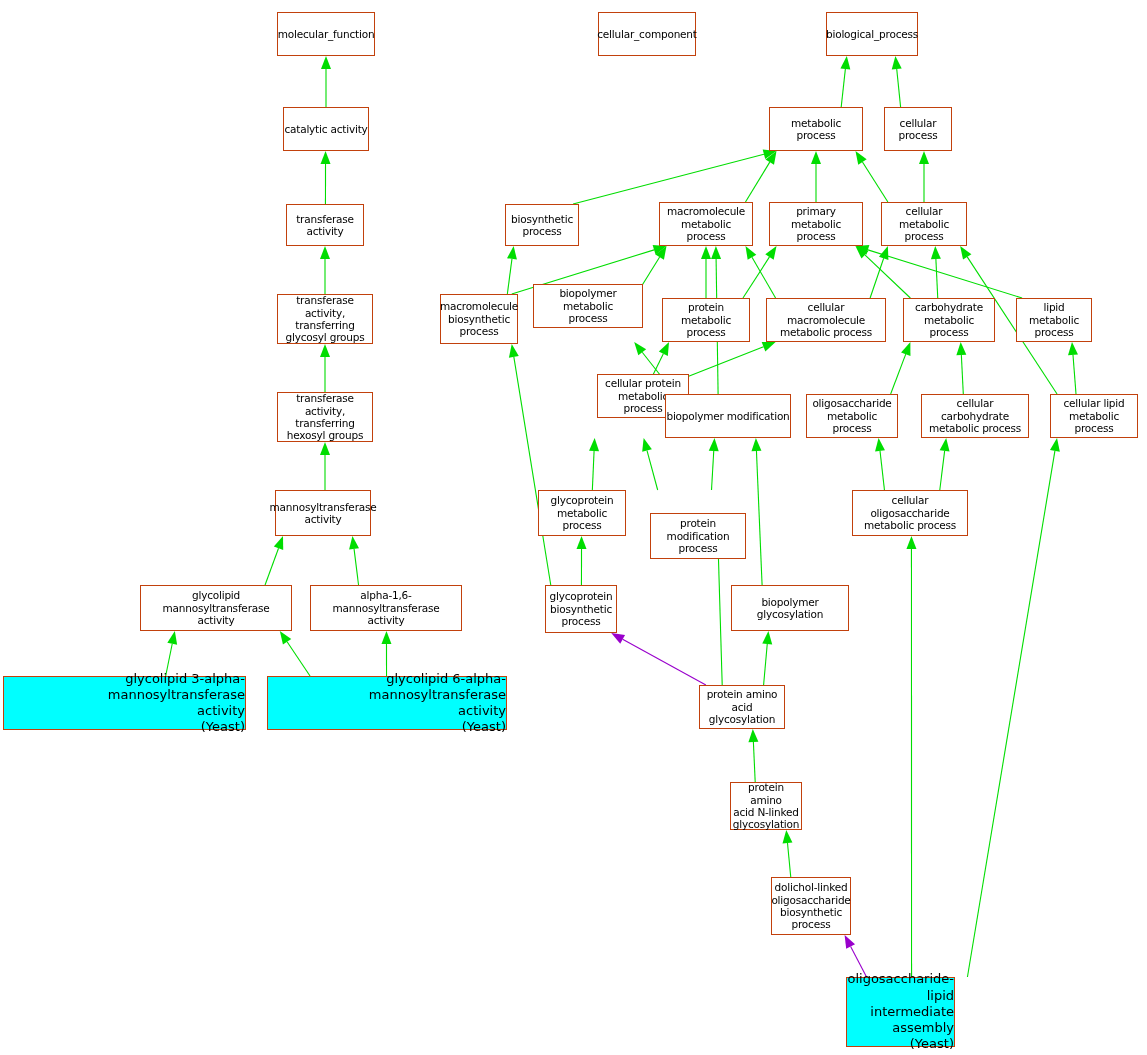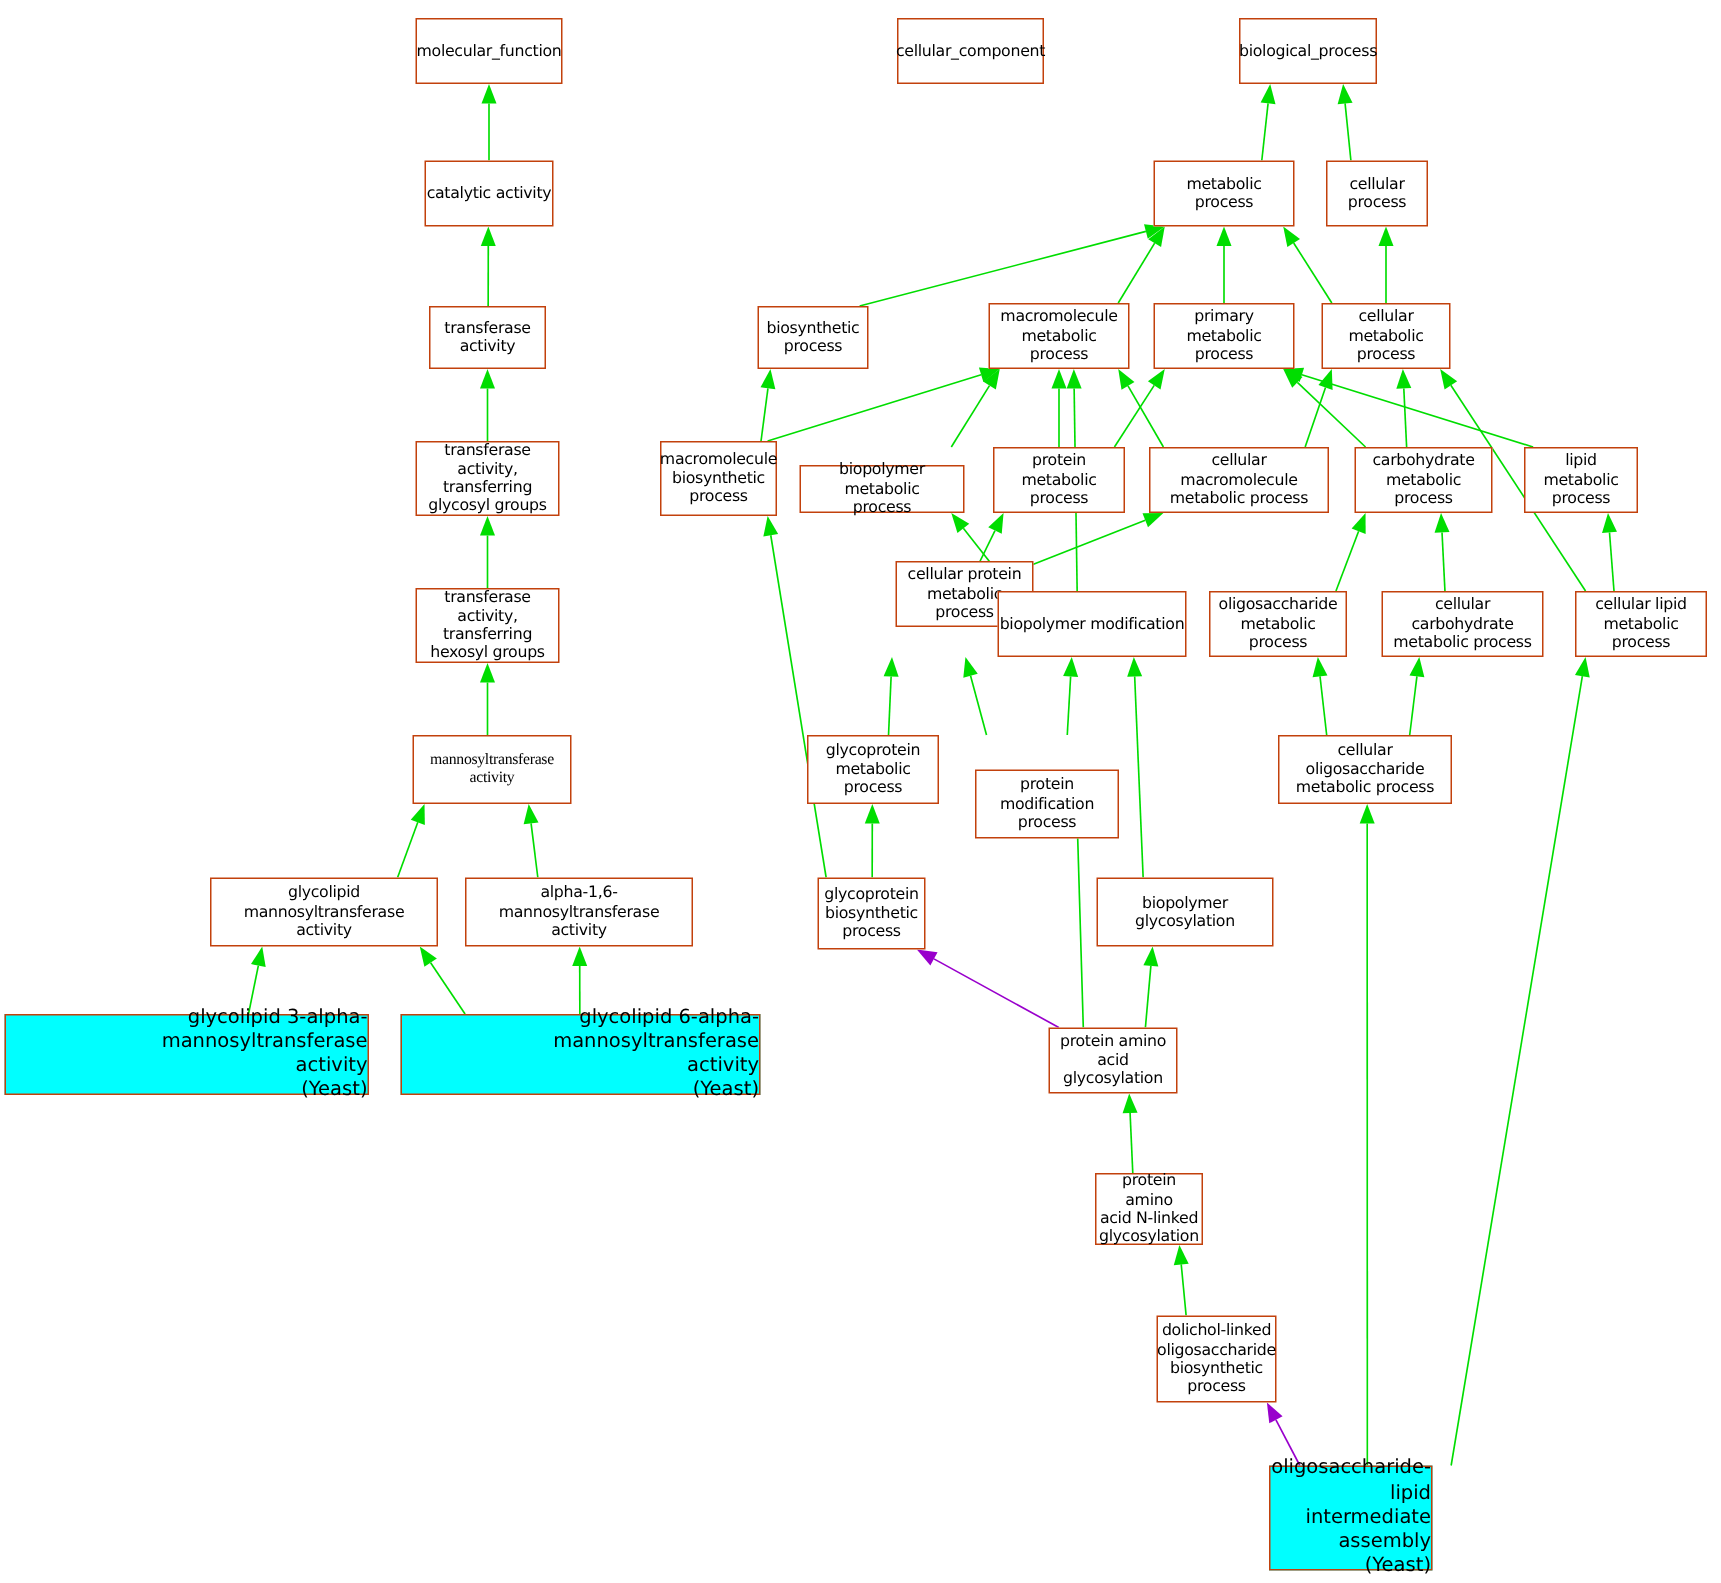--- a/index.html
+++ b/index.html
@@ -250,21 +250,21 @@
       <div class="node term" style="left: 769px; top: 202px; width: 94px; height: 44px;">primary metabolic
 process</div>
       <div class="node term" style="left: 881px; top: 202px; width: 86px; height: 44px;">cellular metabolic
 process</div>
       <div class="node term" style="left: 277px; top: 294px; width: 96px; height: 50px;">transferase
 activity, transferring
 glycosyl groups</div>
       <div class="node term" style="left: 440px; top: 294px; width: 78px; height: 50px;">macromolecule
 biosynthetic
 process</div>
-      <div class="node term" style="left: 533px; top: 310px; width: 110px; height: 32px;">biopolymer metabolic
+      <div class="node term" style="left: 533px; top: 284px; width: 110px; height: 44px;">biopolymer metabolic
 process</div>
       <div class="node term" style="left: 662px; top: 298px; width: 88px; height: 44px;">protein metabolic
 process</div>
       <div class="node term" style="left: 766px; top: 298px; width: 120px; height: 44px;">cellular macromolecule
 metabolic process</div>
       <div class="node term" style="left: 903px; top: 298px; width: 92px; height: 44px;">carbohydrate
 metabolic process</div>
       <div class="node term" style="left: 1016px; top: 298px; width: 76px; height: 44px;">lipid metabolic
 process</div>
       <div class="node term" style="left: 277px; top: 392px; width: 96px; height: 50px;">transferase
@@ -272,21 +272,21 @@
 hexosyl groups</div>
       <div class="node term" style="left: 559px; top: 374px; width: 92px; height: 44px; margin-left: 38px;">cellular protein
 metabolic process</div>
       <div class="node term" style="left: 665px; top: 394px; width: 126px; height: 44px;">biopolymer modification</div>
       <div class="node term" style="left: 806px; top: 394px; width: 92px; height: 44px;">oligosaccharide
 metabolic process</div>
       <div class="node term" style="left: 921px; top: 394px; width: 108px; height: 44px;">cellular carbohydrate
 metabolic process</div>
       <div class="node term" style="left: 1050px; top: 394px; width: 88px; height: 44px;">cellular lipid
 metabolic process</div>
-      <div class="node term" style="left: 275px; top: 490px; width: 106px; height: 46px; font-family: Liberation Serif, serif;">mannosyltransferase
+      <div class="node term" style="left: 275px; top: 490px; width: 96px; height: 46px;">mannosyltransferase
 activity</div>
       <div class="node term" style="left: 538px; top: 490px; width: 88px; height: 46px;">glycoprotein
 metabolic process</div>
       <div class="node term" style="left: 650px; top: 513px; width: 96px; height: 46px;">protein modification
 process</div>
       <div class="node term" style="left: 852px; top: 490px; width: 116px; height: 46px;">cellular oligosaccharide
 metabolic process</div>
       <div class="node term" style="left: 140px; top: 585px; width: 152px; height: 46px;">glycolipid mannosyltransferase
 activity</div>
       <div class="node term" style="left: 310px; top: 585px; width: 152px; height: 46px;">alpha-1,6-mannosyltransferase

